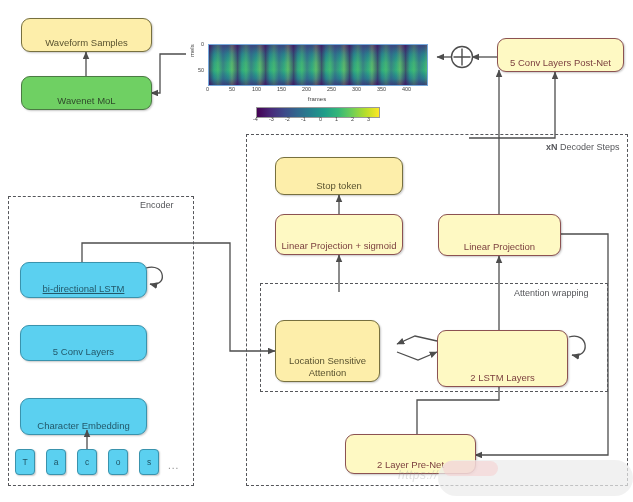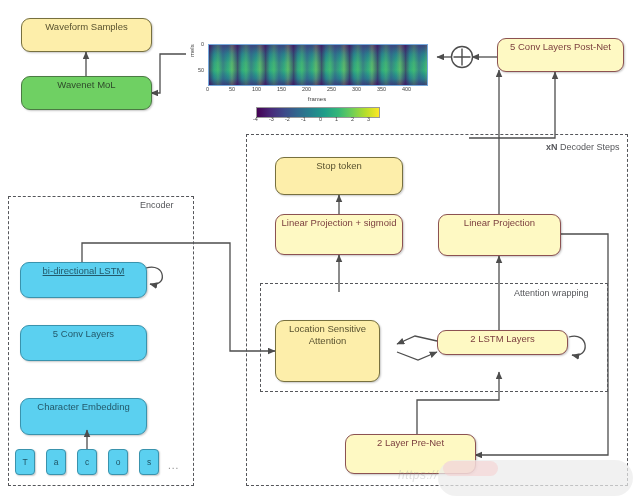--- a/index.html
+++ b/index.html
@@ -11,21 +11,21 @@
     overflow:hidden;
     color:#4d4d4d;
   }
   #canvas{position:absolute;left:0;top:0;width:633px;height:502px;}
   svg.wires{position:absolute;left:0;top:0;width:633px;height:502px;pointer-events:none;}
 
   .node{
     position:absolute;
     box-sizing:border-box;
     border-radius:9px;
-    display:flex;align-items:flex-start;justify-content:center;
+    display:flex;align-items:flex-end;justify-content:center;
     text-align:center;
     font-size:9.5px;
     line-height:1.25;
     padding:2px 4px;
     box-shadow:1px 1px 2px rgba(0,0,0,0.22);
   }
   .n-yellow{background:#fdeeaa;border:1.2px solid #77703f;color:#5a5330;}
   .n-green{background:#6fd063;border:1.2px solid #4b7a43;color:#2f4a2b;}
   .n-pink{background:#fef9c3;border:1.2px solid #8c5252;color:#7b3f3f;}
   .n-blue{background:#5bd0f0;border:1.2px solid #3a93ad;color:#23596b;}
@@ -166,21 +166,21 @@
   </div>
 
   <div class="node n-pink" style="left:275px;top:214px;width:128px;height:41px;">
     <span>Linear Projection + sigmoid</span>
   </div>
 
   <div class="node n-yellow" style="left:275px;top:320px;width:105px;height:62px;">
     <span>Location Sensitive Attention</span>
   </div>
 
-  <div class="node n-pink" style="left:437px;top:330px;width:131px;height:25px;">
+  <div class="node n-pink" style="left:437px;top:330px;width:131px;height:57px;">
     <span>2 LSTM Layers</span>
   </div>
 
   <div class="node n-pink" style="left:345px;top:434px;width:131px;height:40px;">
     <span>2 Layer Pre-Net</span>
   </div>
 
   <div class="node n-blue" style="left:20px;top:262px;width:127px;height:36px;text-decoration:underline;">
     <span>bi-directional LSTM</span>
   </div>

